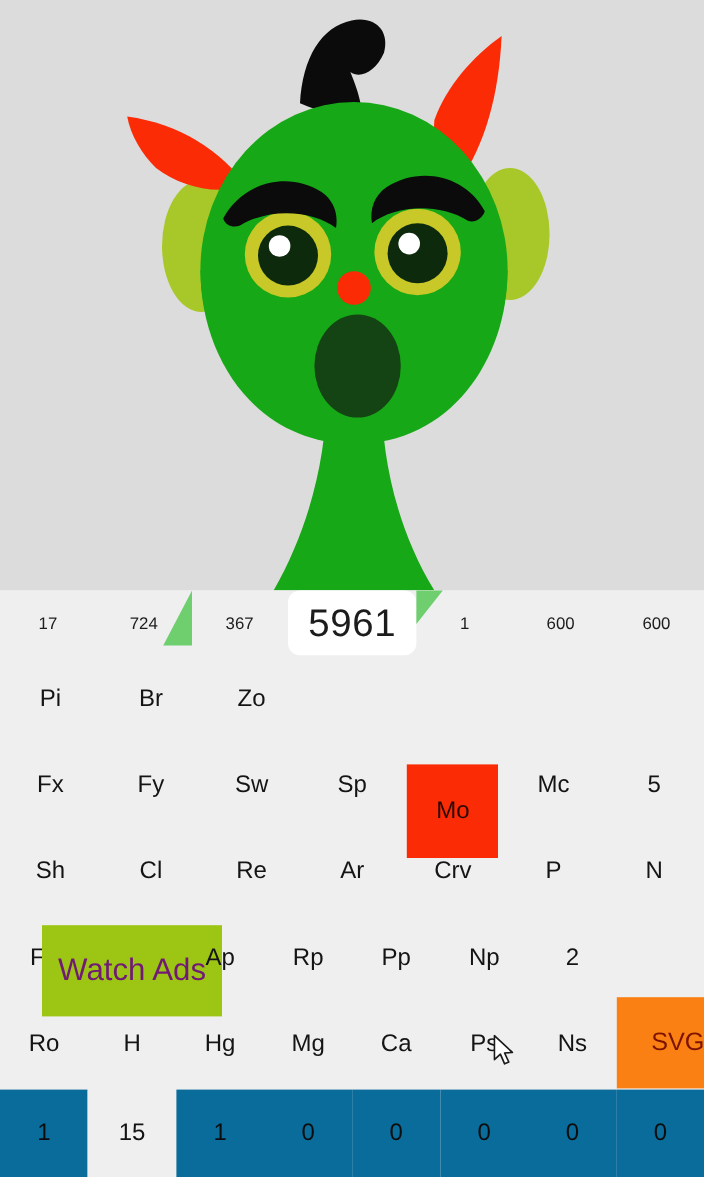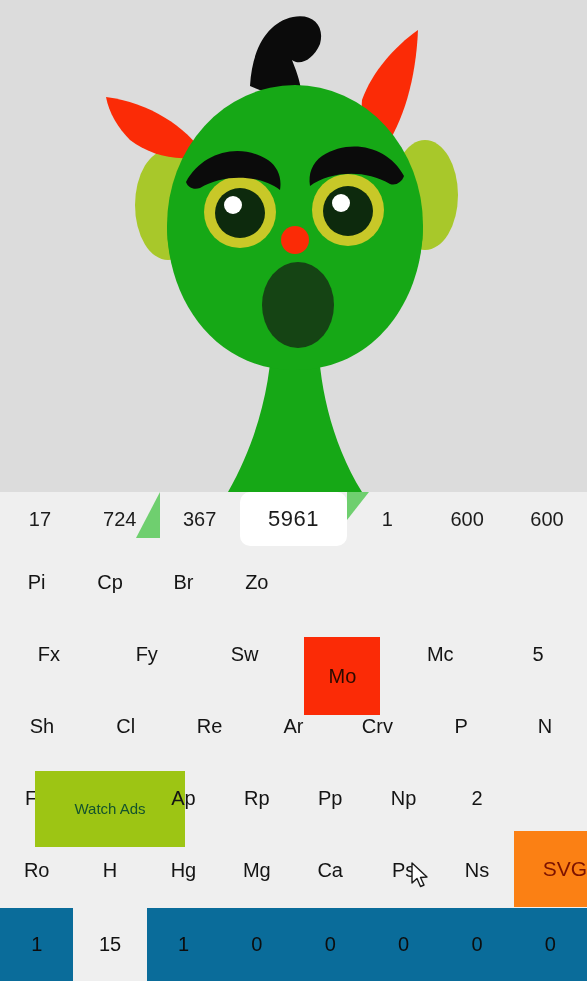--- a/index.html
+++ b/index.html
@@ -42,27 +42,27 @@
     width: 587px;
     height: 54px;
     background: #efefef;
     display: flex;
   }
   .stat-cell {
     flex: 1 1 0;
     display: flex;
     align-items: center;
     justify-content: center;
-    font-size: 20px;
+    font-size: 14px;
     color: #1c1c1c;
     position: relative;
   }
   .stat-cell.highlight {
     background: #ffffff;
-    font-size: 22px;
+    font-size: 32px;
     font-weight: normal;
     letter-spacing: 0.5px;
     flex: 1.35 1 0;
     z-index: 3;
     border-radius: 10px;
   }
   .tri {
     position: absolute;
     top: 0;
     width: 0;
@@ -124,22 +124,22 @@
     font-size: 20px;
     margin-top: 44px;
   }
   .chip-ads {
     position: absolute;
     left: 50%;
     transform: translateX(-50%);
     width: 150px;
     height: 76px;
     background: #9dc514;
-    color: #14532d;
-    font-size: 15px;
+    color: #701a75;
+    font-size: 26px;
     white-space: nowrap;
     margin-top: 21px;
   }
   .chip-svg {
     position: absolute;
     left: 0;
     top: -3px;
     width: 100%;
     height: 76px;
     background: #fb8014;
@@ -251,23 +251,20 @@
     </div>
   </div>
 
   <div class="grid">
 
     <div class="grow">
       <div class="cell">
           <span>Pi</span>
         </div>
       <div class="cell">
-          <span>Cp</span>
-        </div>
-      <div class="cell">
           <span>Br</span>
         </div>
       <div class="cell">
           <span>Zo</span>
         </div>
       <div class="cell empty"></div>
       <div class="cell empty"></div>
       <div class="cell empty"></div>
       <div class="cell empty"></div>
     </div>
@@ -276,20 +273,23 @@
       <div class="cell">
           <span>Fx</span>
         </div>
       <div class="cell">
           <span>Fy</span>
         </div>
       <div class="cell">
           <span>Sw</span>
         </div>
       <div class="cell">
+          <span>Sp</span>
+        </div>
+      <div class="cell">
         <span class="chip chip-mo">Mo</span>
       </div>
       <div class="cell">
           <span>Mc</span>
         </div>
       <div class="cell">
           <span>5</span>
         </div>
     </div>
 

